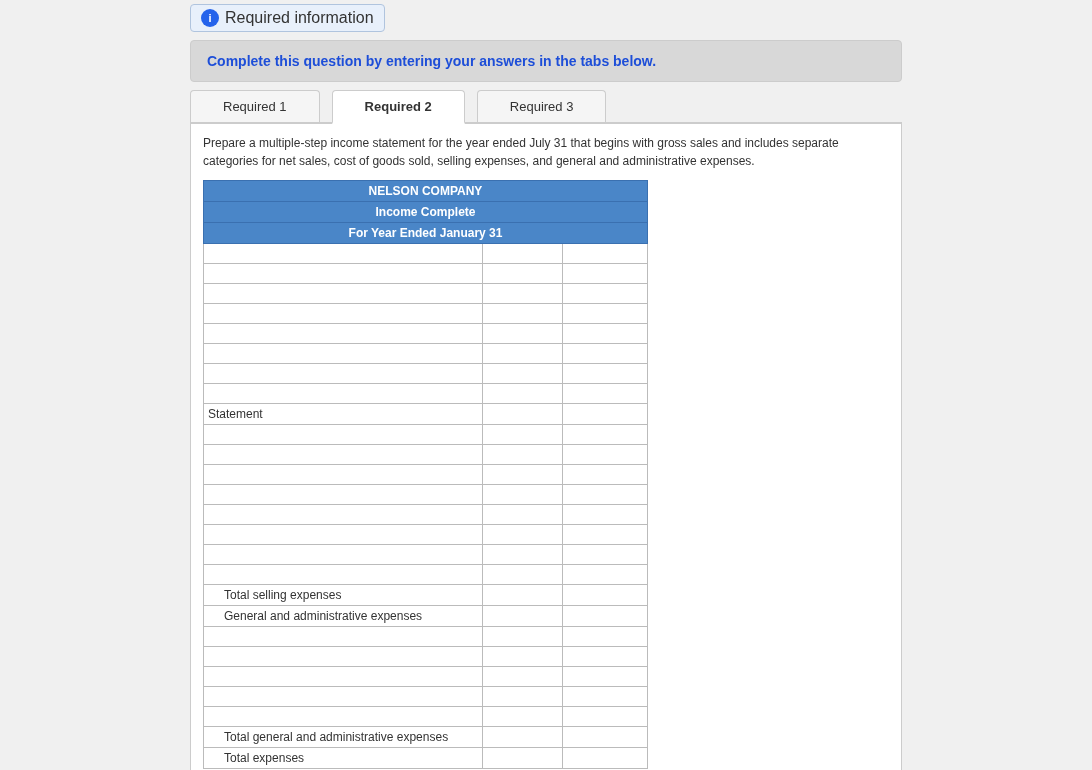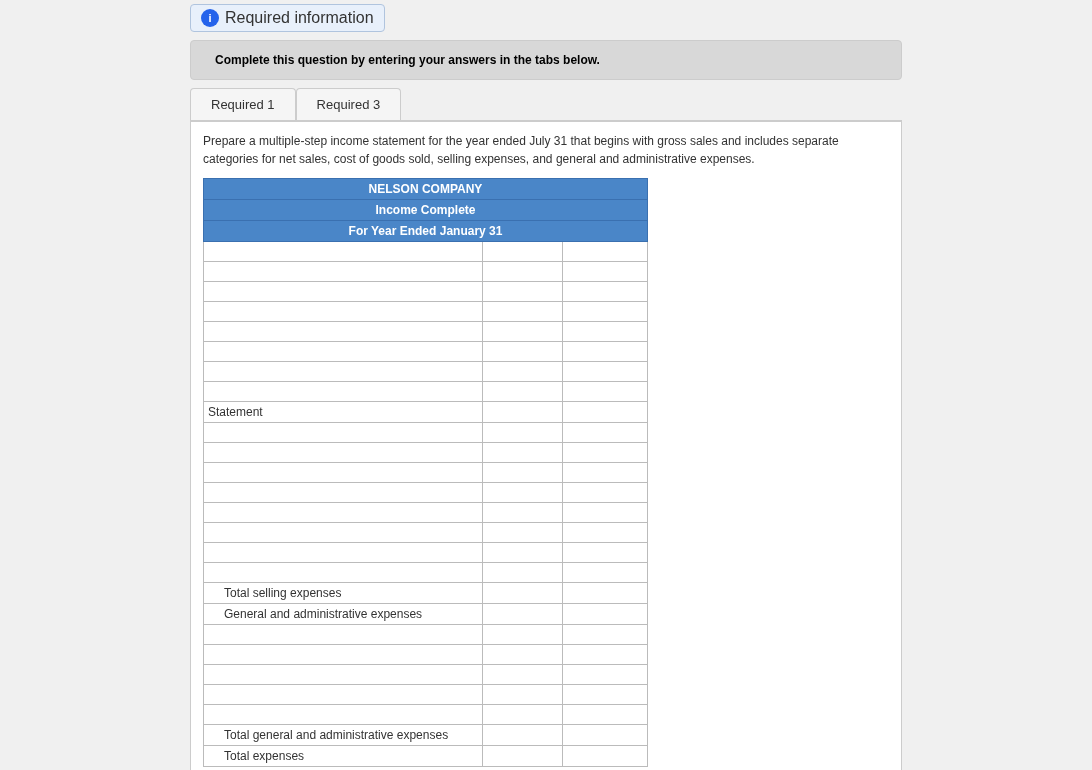--- a/index.html
+++ b/index.html
@@ -45,41 +45,41 @@
 
     .required-info-text {
       font-size: 16px;
       color: #333;
     }
 
     .instruction-box {
       background: #d8d8d8;
       border: 1px solid #ccc;
       border-radius: 4px;
-      padding: 12px 24px;
+      padding: 12px 16px;
       margin-bottom: 8px;
-      font-size: 12px;
+      font-size: 14px;
       font-weight: bold;
-      color: #000000;
+      color: #1d4ed8;
     }
 
     .tabs-bar {
       display: flex;
       border-bottom: 2px solid #ccc;
       margin-bottom: 0;
     }
 
     .tab {
-      padding: 8px 20px;
+      padding: 8px 32px;
       border: 1px solid #ccc;
       border-bottom: none;
       background: #f5f5f5;
       cursor: pointer;
       font-size: 13px;
-      margin-right: 0;
+      margin-right: 12px;
       border-radius: 4px 4px 0 0;
     }
 
     .tab.active {
       background: #fff;
       border-bottom: 2px solid #fff;
       font-weight: bold;
       margin-bottom: -2px;
     }
 
@@ -167,20 +167,21 @@
     <div class="info-icon">i</div>
     <span class="required-info-text">Required information</span>
   </div>
 
   <div class="instruction-box">
     <span>Complete this question by entering your answers in the tabs below.</span>
   </div>
 
   <div class="tabs-bar">
     <div class="tab">Required 1</div>
+    <div class="tab active">Required 2</div>
     <div class="tab">Required 3</div>
   </div>
 
   <div class="tab-content">
     <p class="description-text">Prepare a multiple-step income statement for the year ended July 31 that begins with gross sales and includes separate categories for net sales, cost of goods sold, selling expenses, and general and administrative expenses.</p>
 
     <table class="income-statement-table">
 
       <tbody>
           <tr class="header-row">

